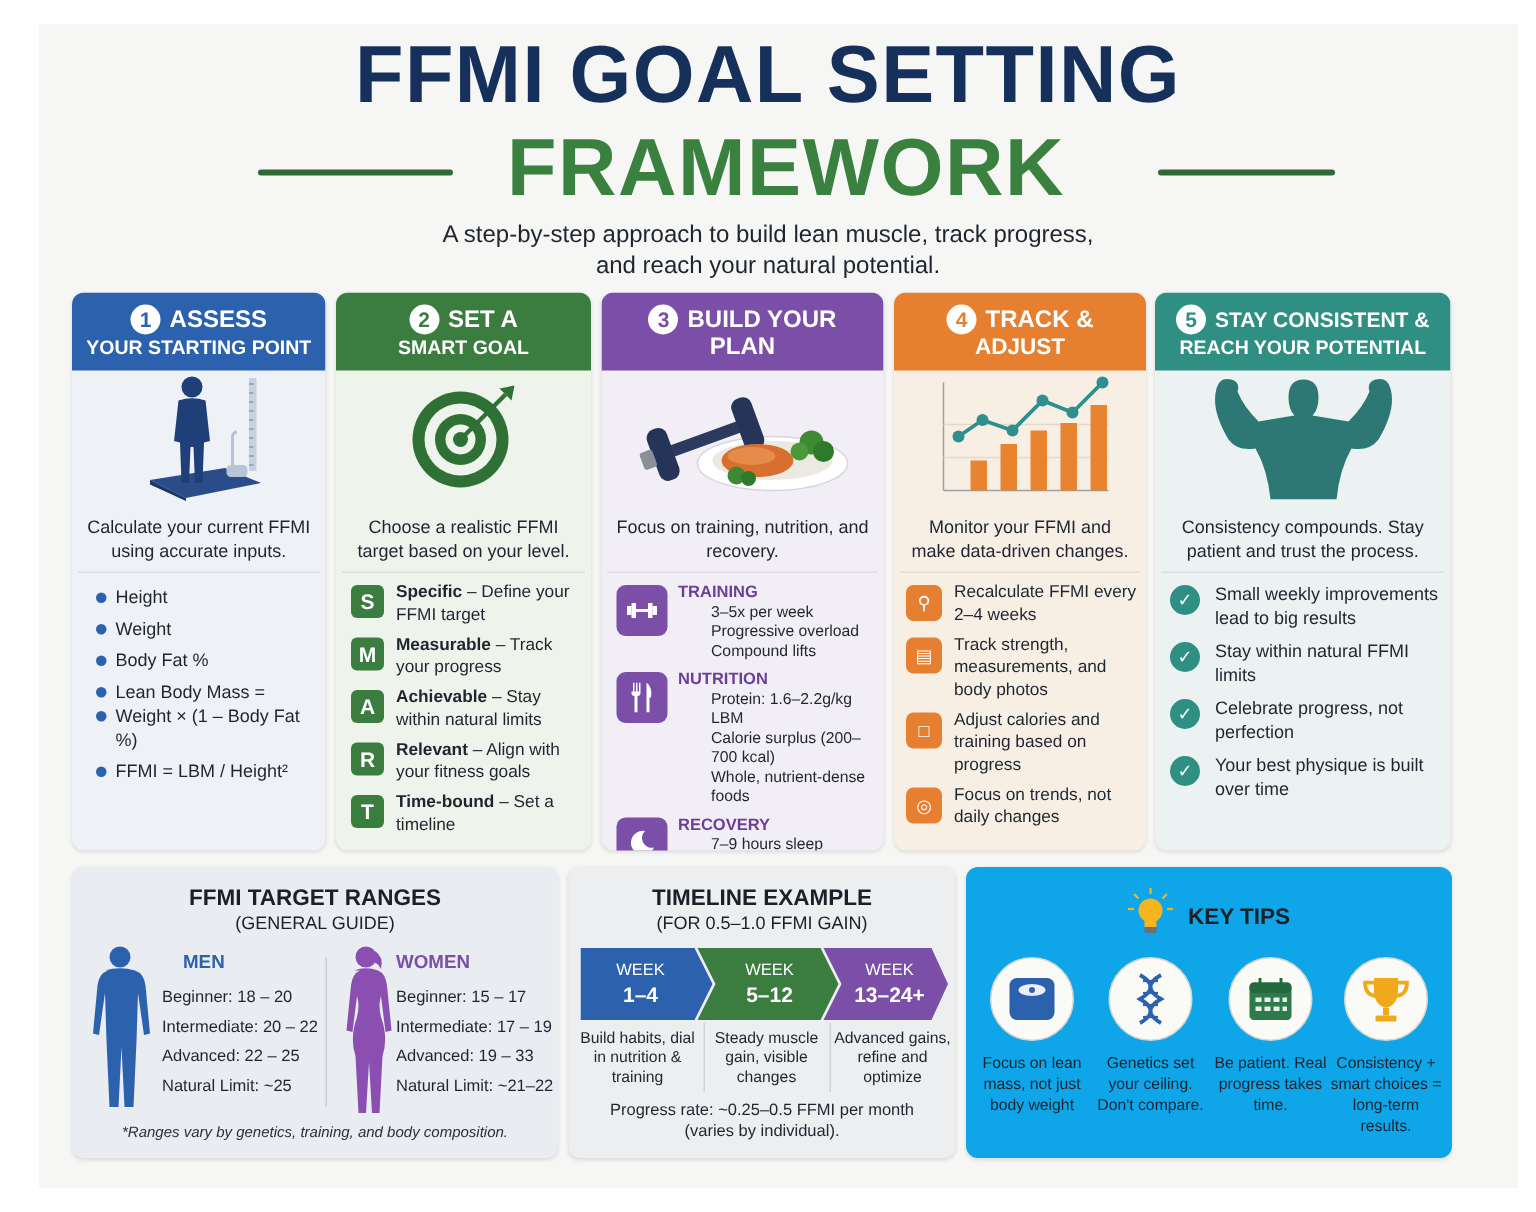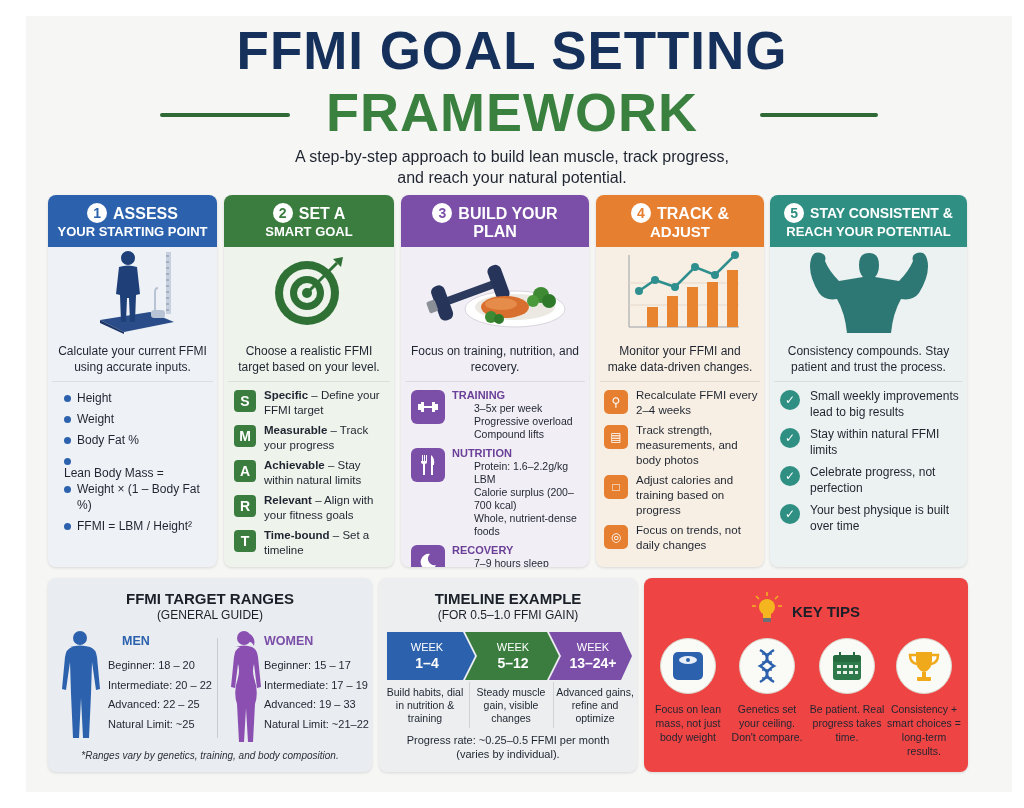--- a/index.html
+++ b/index.html
@@ -1,21 +1,21 @@
 <!DOCTYPE html>
 <html><head>
 <meta charset="utf-8">
 <style>
   * { box-sizing: border-box; margin: 0; padding: 0; }
   html, body { width: 1024px; height: 808px; background: #ffffff; overflow: hidden; }
   body { font-family: "Liberation Sans", "DejaVu Sans", sans-serif; color: #1f2530; position: relative; }
   .canvas { position: absolute; left: 26px; top: 16px; width: 986px; height: 776px; background: #f6f6f5; }
 
   .title1 { position: absolute; left: 0; top: 22px; width: 1024px; text-align: center; font-size: 54px; font-weight: 900; color: #15305a; letter-spacing: 1px; line-height: 56px; transform: scaleX(0.98); }
-  .title2-row { position: absolute; left: 0; top: 80px; width: 951px; height: 66px; }
+  .title2-row { position: absolute; left: 12px; top: 80px; width: 951px; height: 66px; }
   .title2 { position: absolute; left: 0; width: 1024px; top: 0; text-align: center; font-size: 54px; font-weight: 900; color: #3a8140; letter-spacing: 1px; line-height: 64px; }
   .rule { position: absolute; top: 33px; height: 4px; background: #2f6a36; border-radius: 2px; }
   .rule.l { left: 160px; width: 130px; }
   .rule.r { left: 760px; width: 118px; }
   .subtitle { position: absolute; left: 0; top: 146px; width: 1024px; text-align: center; font-size: 16px; line-height: 21px; color: #1f2530; }
 
   .card { position: absolute; top: 195px; height: 372px; border-radius: 8px; overflow: hidden; box-shadow: 0 1px 3px rgba(0,0,0,0.12); }
   .card .head { height: 52px; color: #fff; text-align: center; padding-top: 8px; }
   .card .head .l1 { font-size: 16px; font-weight: 700; line-height: 19px; display: flex; align-items: center; justify-content: center; gap: 6px; }
   .card .head .l2 { font-size: 13px; font-weight: 700; line-height: 18px; }
@@ -36,21 +36,21 @@
   #c4 { left: 596px; width: 168px; background: #f8efe4; }
   #c4 .head { background: #e67f30; }
   #c4 .num { color: #e67f30; }
   #c5 { left: 770px; width: 197px; background: #ecf2f1; }
   #c5 .head { background: #2f8f83; }
   #c5 .num { color: #2f8f83; }
 
   .bullets { list-style: none; padding: 8px 8px 0 16px; }
   .bullets li { display: flex; align-items: flex-start; font-size: 12px; line-height: 16px; margin-bottom: 5px; }
   .bullets li .dot { width: 7px; height: 7px; border-radius: 50%; background: #2c62ad; margin: 5px 6px 0 0; flex: none; }
-  .bullets li.tight { margin-bottom: 0; flex-direction: column; }
+  .bullets li.tight { margin-bottom: 0; }
 
   .smart { padding: 6px 6px 0 10px; }
   .smart-row { display: flex; align-items: flex-start; margin-bottom: 5px; }
   .smart-letter { width: 22px; height: 22px; border-radius: 4px; background: #3b7d3f; color: #fff; font-weight: 700; font-size: 14px; display: flex; align-items: center; justify-content: center; flex: none; margin-right: 8px; margin-top: 2px; }
   .smart-text { font-size: 11.5px; line-height: 15px; }
   .smart-text b { font-weight: 700; }
 
   .plan { padding: 6px 6px 0 10px; }
   .plan-row { display: flex; margin-bottom: 5px; }
   .plan-icon { width: 34px; height: 34px; border-radius: 6px; background: #7b4fa8; color: #fff; display: flex; align-items: center; justify-content: center; flex: none; margin-right: 7px; margin-top: 2px; font-size: 18px; }
@@ -63,21 +63,21 @@
   .track-text { font-size: 11.5px; line-height: 15px; }
 
   .checks { padding: 6px 6px 0 10px; }
   .check-row { display: flex; margin-bottom: 6px; }
   .check-icon { width: 20px; height: 20px; border-radius: 50%; background: #2f8f83; color: #fff; display: flex; align-items: center; justify-content: center; flex: none; margin-right: 10px; margin-top: 2px; font-size: 12px; font-weight: 700; }
   .check-text { font-size: 12px; line-height: 16px; }
 
   .panel { position: absolute; top: 578px; height: 194px; border-radius: 8px; box-shadow: 0 1px 3px rgba(0,0,0,0.12); }
   #p1 { left: 48px; width: 324px; background: #e9ecf0; }
   #p2 { left: 379px; width: 258px; background: #eceef0; }
-  #p3 { left: 644px; width: 324px; background: #ef4444; }
+  #p3 { left: 644px; width: 324px; background: #0ea5e9; }
   .panel-title { text-align: center; font-size: 15px; font-weight: 700; margin-top: 12px; line-height: 18px; color: #1b2028; }
   .panel-sub { text-align: center; font-size: 12px; line-height: 15px; color: #1b2028; }
 
   .ranges { position: absolute; left: 0; top: 56px; width: 324px; height: 108px; }
   .range-col { position: absolute; top: 0; }
   .range-col .gtitle { font-size: 12.5px; font-weight: 700; margin: 0 0 8px 14px; line-height: 14px; }
   .range-col .rline { font-size: 11px; line-height: 19.5px; }
   .vsep { position: absolute; left: 169px; top: 4px; width: 1px; height: 100px; background: #c9ccd1; }
   .footnote { position: absolute; left: 0; width: 324px; top: 172px; text-align: center; font-size: 10px; font-style: italic; color: #2a2f38; }
 

